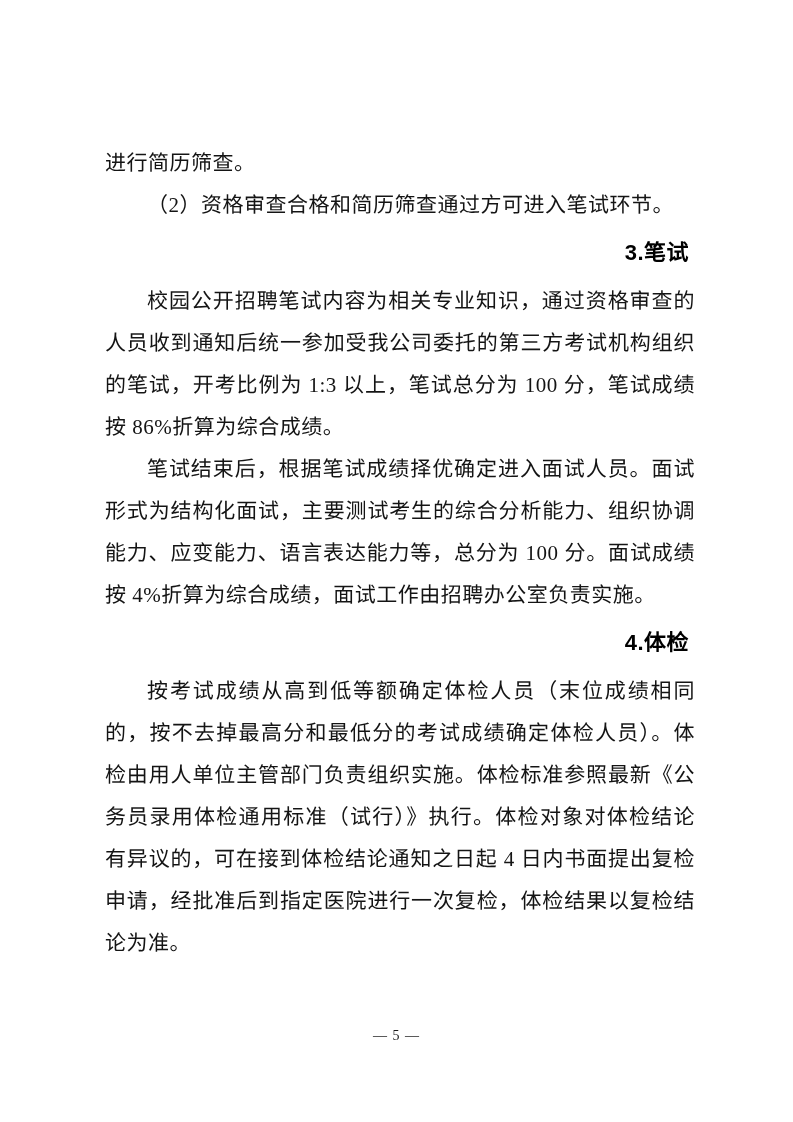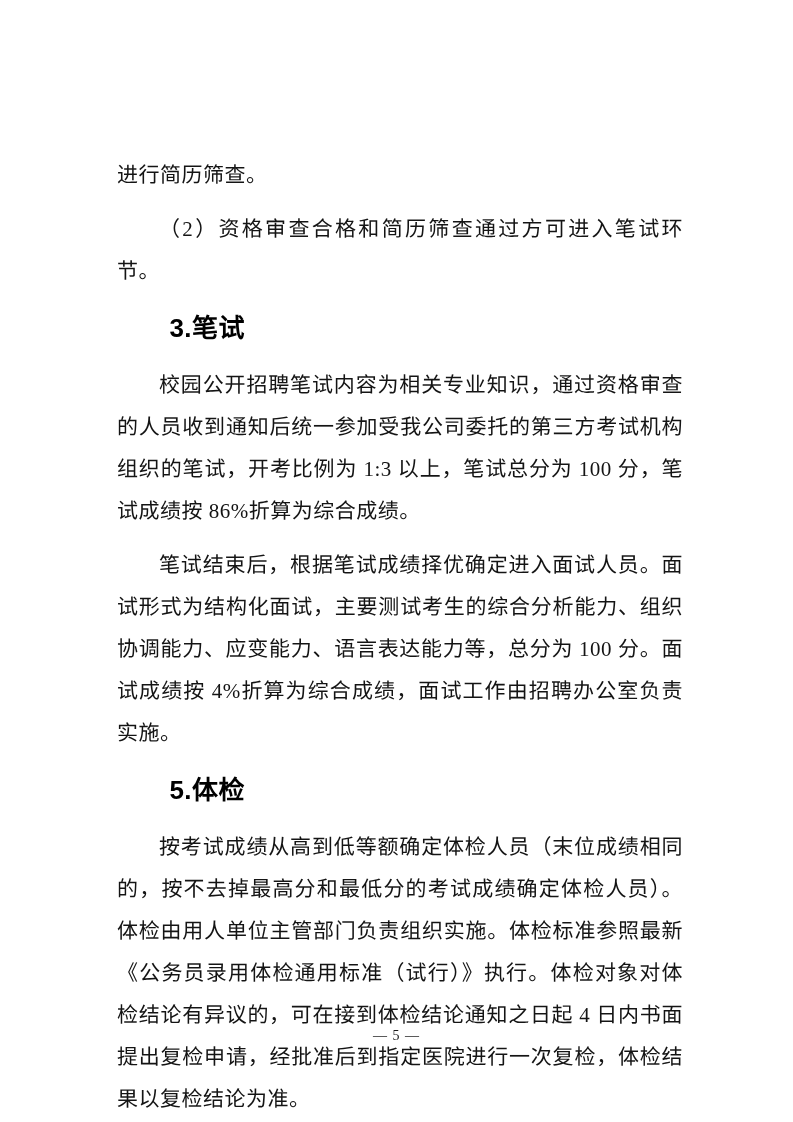--- a/index.html
+++ b/index.html
@@ -21,35 +21,35 @@
     left: 105px;
     top: 142px;
     width: 590px;
     font-size: 21px;
     line-height: 42px;
     text-align: justify;
     text-justify: inter-ideograph;
     letter-spacing: 0.5px;
   }
   .para {
-    margin: 12px;
+    margin: 0;
     text-indent: 2em;
   }
   .para.no-indent {
     text-indent: 0;
   }
   .heading {
-    margin: 15px;
+    margin: 6px;
     font-family: "Liberation Sans", "DejaVu Sans", sans-serif;
     font-weight: 700;
-    font-size: 26px;
+    font-size: 22px;
     line-height: 42px;
     text-indent: 1.9em;
     color: #000000;
-    text-align: left;
+    text-align: right;
   }
   .footer {
     position: absolute;
     left: 0;
     top: 1026px;
     width: 100%;
     text-align: center;
     font-size: 14px;
     line-height: 20px;
     color: #1a1a1a;
@@ -67,21 +67,21 @@
 
     <p class="para">（2）资格审查合格和简历筛查通过方可进入笔试环节。</p>
 
     <h3 class="heading">3.笔试</h3>
 
     <p class="para">校园公开招聘笔试内容为相关专业知识，通过资格审查的人员收到通知后统一参加受我公司委托的第三方考试机构组织的笔试，开考比例为 1:3 以上，笔试总分为 100 分，笔试成绩按 86%折算为综合成绩。</p>
 
 
     <p class="para">笔试结束后，根据笔试成绩择优确定进入面试人员。面试形式为结构化面试，主要测试考生的综合分析能力、组织协调能力、应变能力、语言表达能力等，总分为 100 分。面试成绩按 4%折算为综合成绩，面试工作由招聘办公室负责实施。</p>
 
-    <h3 class="heading">5.体检</h3>
+    <h3 class="heading">4.体检</h3>
 
     <p class="para">按考试成绩从高到低等额确定体检人员（末位成绩相同的，按不去掉最高分和最低分的考试成绩确定体检人员）。体检由用人单位主管部门负责组织实施。体检标准参照最新《公务员录用体检通用标准（试行）》执行。体检对象对体检结论有异议的，可在接到体检结论通知之日起 4 日内书面提出复检申请，经批准后到指定医院进行一次复检，体检结果以复检结论为准。</p>
 
   </div>
 
   <div class="footer">— 5 —</div>
 
 </div>
 
 </body></html>

